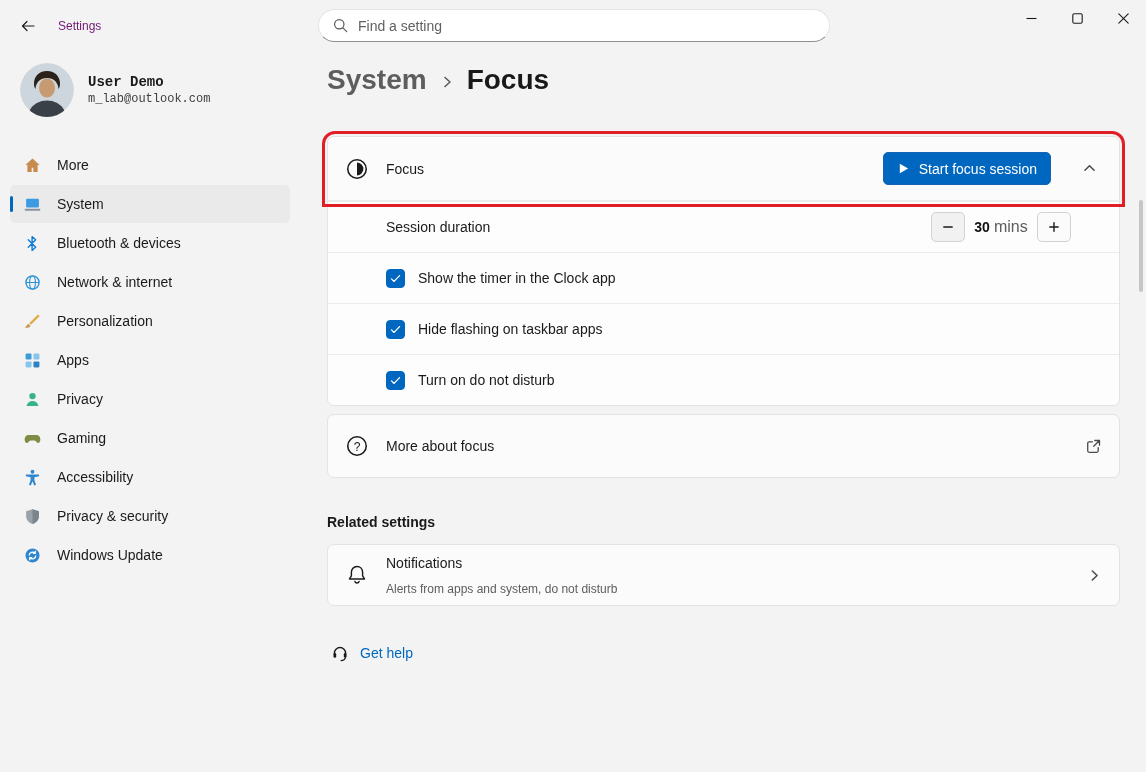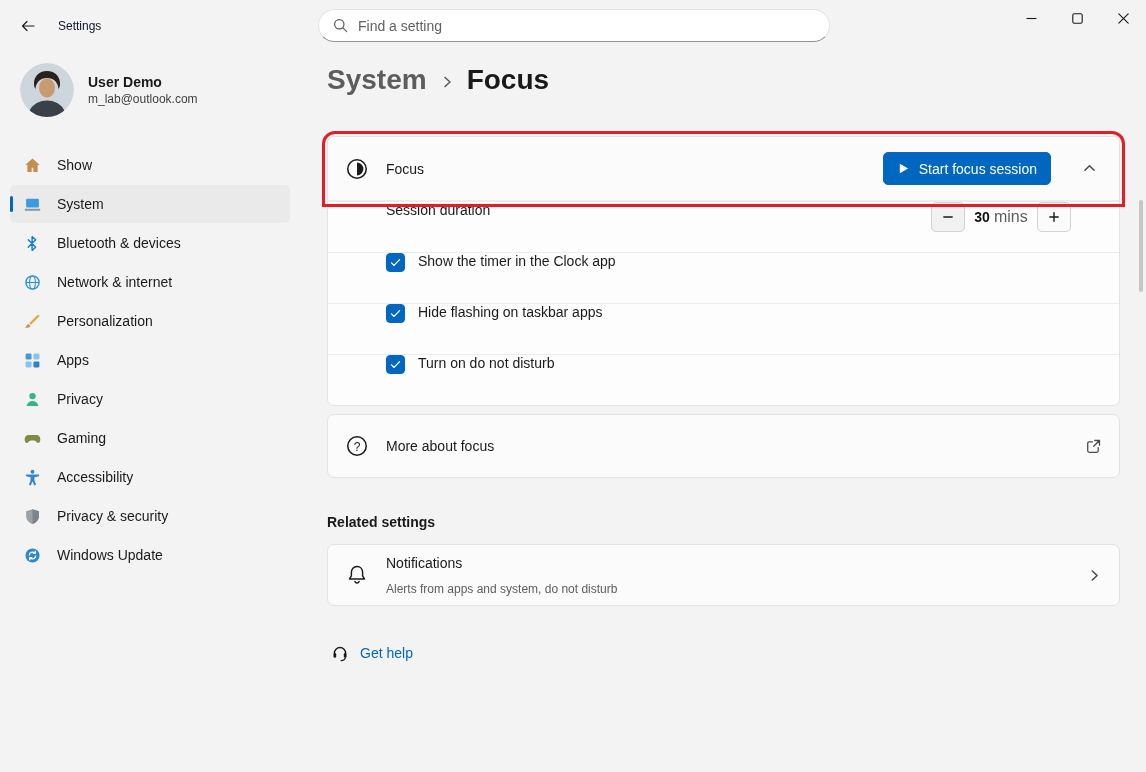--- a/index.html
+++ b/index.html
@@ -7,40 +7,40 @@
   body {
     font-family:"Liberation Sans","DejaVu Sans",sans-serif;
     background:#f3f3f3; color:#1a1a1a; cursor:default;
     -webkit-font-smoothing:antialiased;
   }
   .app { position:relative; width:1146px; height:772px; }
 
   
   .titlebar { position:relative; height:52px; display:flex; align-items:center; }
   .back-btn { width:40px; height:36px; margin-left:8px; display:flex; align-items:center; justify-content:center; border-radius:5px; background:transparent; border:none; }
-  .app-title { font-size:12px; color:#0f172a; margin-left:10px; }
+  .app-title { font-size:12px; color:#701a75; margin-left:10px; }
   .search-box {
     position:absolute; left:318px; top:9px; width:512px; height:33px;
     background:#ffffff; border:1px solid #e3e3e3; border-bottom-color:#8f8f8f;
     border-radius:17px; display:flex; align-items:center; padding:0 14px; gap:10px;
   }
   .search-box input {
     border:none; outline:none; flex:1; font-size:14px; background:transparent;
     font-family:"Liberation Sans","DejaVu Sans",sans-serif; color:#1a1a1a;
   }
   .search-box input::placeholder { color:#616161; }
   .win-controls { position:absolute; right:0; top:0; display:flex; height:36px; }
   .win-btn { width:46px; height:36px; display:flex; align-items:center; justify-content:center; background:transparent; border:none; }
 
   
   .body-row { display:flex; height:720px; }
 
   
   .sidebar { width:300px; flex:0 0 300px; padding-top:10px; }
-  .user-row { display:flex; align-items:center; gap:14px; margin:0 0 0 20px; height:56px; }
+  .user-row { display:flex; align-items:center; gap:14px; margin:0 0 0 20px; height:56px;font-family:Liberation Mono, monospace; }
   .avatar { width:54px; height:54px; border-radius:50%; overflow:hidden; flex:0 0 54px; }
   .user-name { font-size:14px; font-weight:bold; line-height:1.3; }
   .user-email { font-size:12px; color:#3f3f3f; line-height:1.4; }
   .nav { margin-top:28px; }
   .nav-item {
     position:relative; height:38px; margin:1px 10px; border-radius:5px;
     display:flex; align-items:center; gap:15px; padding:0 13px; font-size:14px;
   }
   .nav-item.selected { background:#eaeaea; }
   .nav-item.selected::before {
@@ -68,21 +68,21 @@
   .focus-icon { width:26px; display:flex; justify-content:center; }
   .expander-title { font-size:14px; margin-left:16px; }
   .accent-btn {
     margin-left:auto; height:33px; padding:0 13px; border-radius:5px; border:1px solid #1465b4;
     background:#0067c0; color:#ffffff; font-size:14px; display:flex; align-items:center; gap:9px;
     font-family:"Liberation Sans","DejaVu Sans",sans-serif;
   }
   .chev-toggle { margin-left:24px; width:28px; display:flex; justify-content:center; border:none; background:transparent; }
 
   .option-row {
-    height:51px; display:flex; align-items:flex-start; padding:0 18px 0 58px;
+    height:51px; display:flex; align-items:center; padding:0 18px 0 58px;
     background:#fdfdfd; border-top:1px solid #ececec; font-size:14px;
   }
   .option-row:first-of-type { border-top:none; }
   .option-row:last-child { border-radius:0 0 7px 7px; }
   .session-row { padding-right:48px; }
   .session-label { flex:1; }
   .stepper { display:flex; align-items:center; }
   .step-btn {
     width:34px; height:30px; border:1px solid #d2d2d2; border-radius:5px; background:#fbfbfb;
     display:flex; align-items:center; justify-content:center;
@@ -175,21 +175,21 @@
         </div>
       </div>
 
       <nav class="nav">
         <div class="nav-item">
           <span class="nav-icon">
               <svg viewBox="0 0 16 16">
                 <path d="M8 1.3 1.3 7.5h1.9V14h4v-4h1.6v4h4V7.5h1.9z" fill="#c78b4e"></path>
               </svg>
             </span>
-          <span>Show</span>
+          <span>More</span>
         </div>
         <div class="nav-item selected">
           <span class="nav-icon">
               <svg viewBox="0 0 16 16">
                 <rect x="2" y="2.6" width="12" height="8.2" rx="1" fill="#3b9ae0"></rect>
                 <rect x="0.6" y="12" width="14.8" height="1.9" rx="0.95" fill="#8a939c"></rect>
               </svg>
             </span>
           <span>System</span>
         </div>

